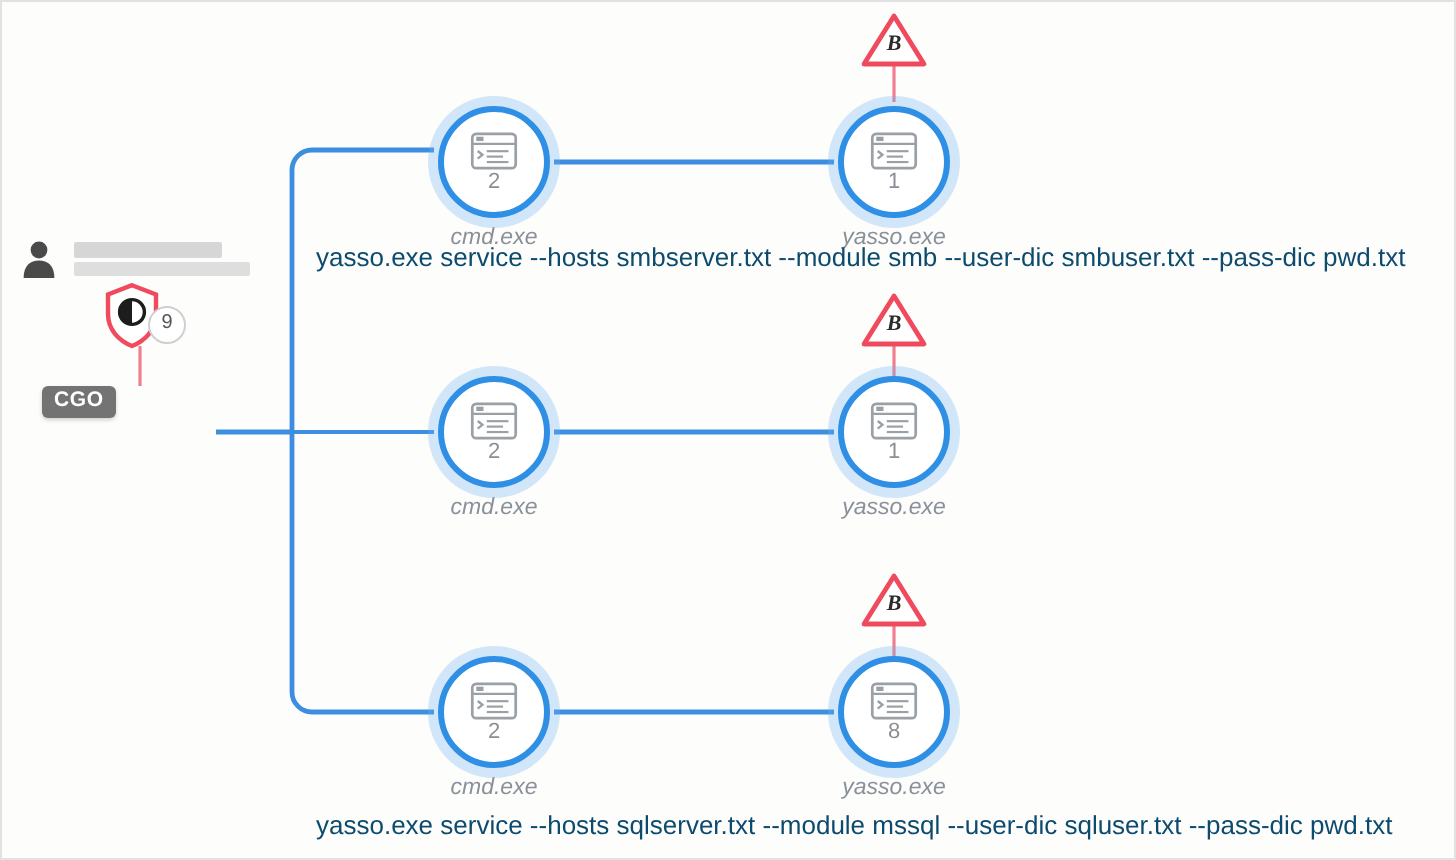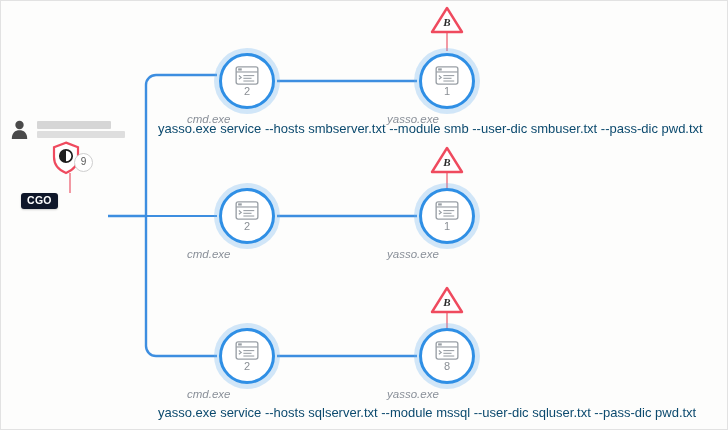--- a/index.html
+++ b/index.html
@@ -28,40 +28,40 @@
   }
   .node .glyph{
     position:absolute;left:0;top:0;width:56px;height:56px;
     display:flex;flex-direction:column;align-items:center;justify-content:center;
   }
   .node .count{
     font-size:11px;line-height:11px;color:#8a8f95;margin-top:1px;
     font-family:"Liberation Sans", sans-serif;
   }
   .node .caption{
-    position:absolute;top:60px;left:-32px;width:120px;
+    position:absolute;top:60px;left:-32px;width:120px;text-align:center;
     font-size:11.5px;font-style:italic;color:#8a9099;white-space:nowrap;
   }
 
   
   .node.root{width:58px;height:58px;}
   .node.root .ring{
     width:58px;height:58px;background:#2f8fe5;border:none;
     box-shadow:0 0 0 6px rgba(130,190,245,.35);
   }
   .node.root .count{color:#ffffff;font-weight:bold;font-size:12px;}
   .node.root .caption{top:62px;left:-31px;color:#8a9099;}
 
   
   .winicon{display:block;}
 
   
   .tag{
     position:absolute;
-    background:#0f172a;color:#ffffff;
+    background:#737373;color:#ffffff;
     font-size:10.5px;font-weight:bold;
     padding:2px 6px 3px 6px;border-radius:3px;
     letter-spacing:.3px;line-height:11px;
     box-shadow:0 1px 2px rgba(0,0,0,.18);
   }
 
   
   .alert{position:absolute;width:34px;height:30px;}
   .alert .letter{
     position:absolute;left:0;top:11px;width:34px;text-align:center;

